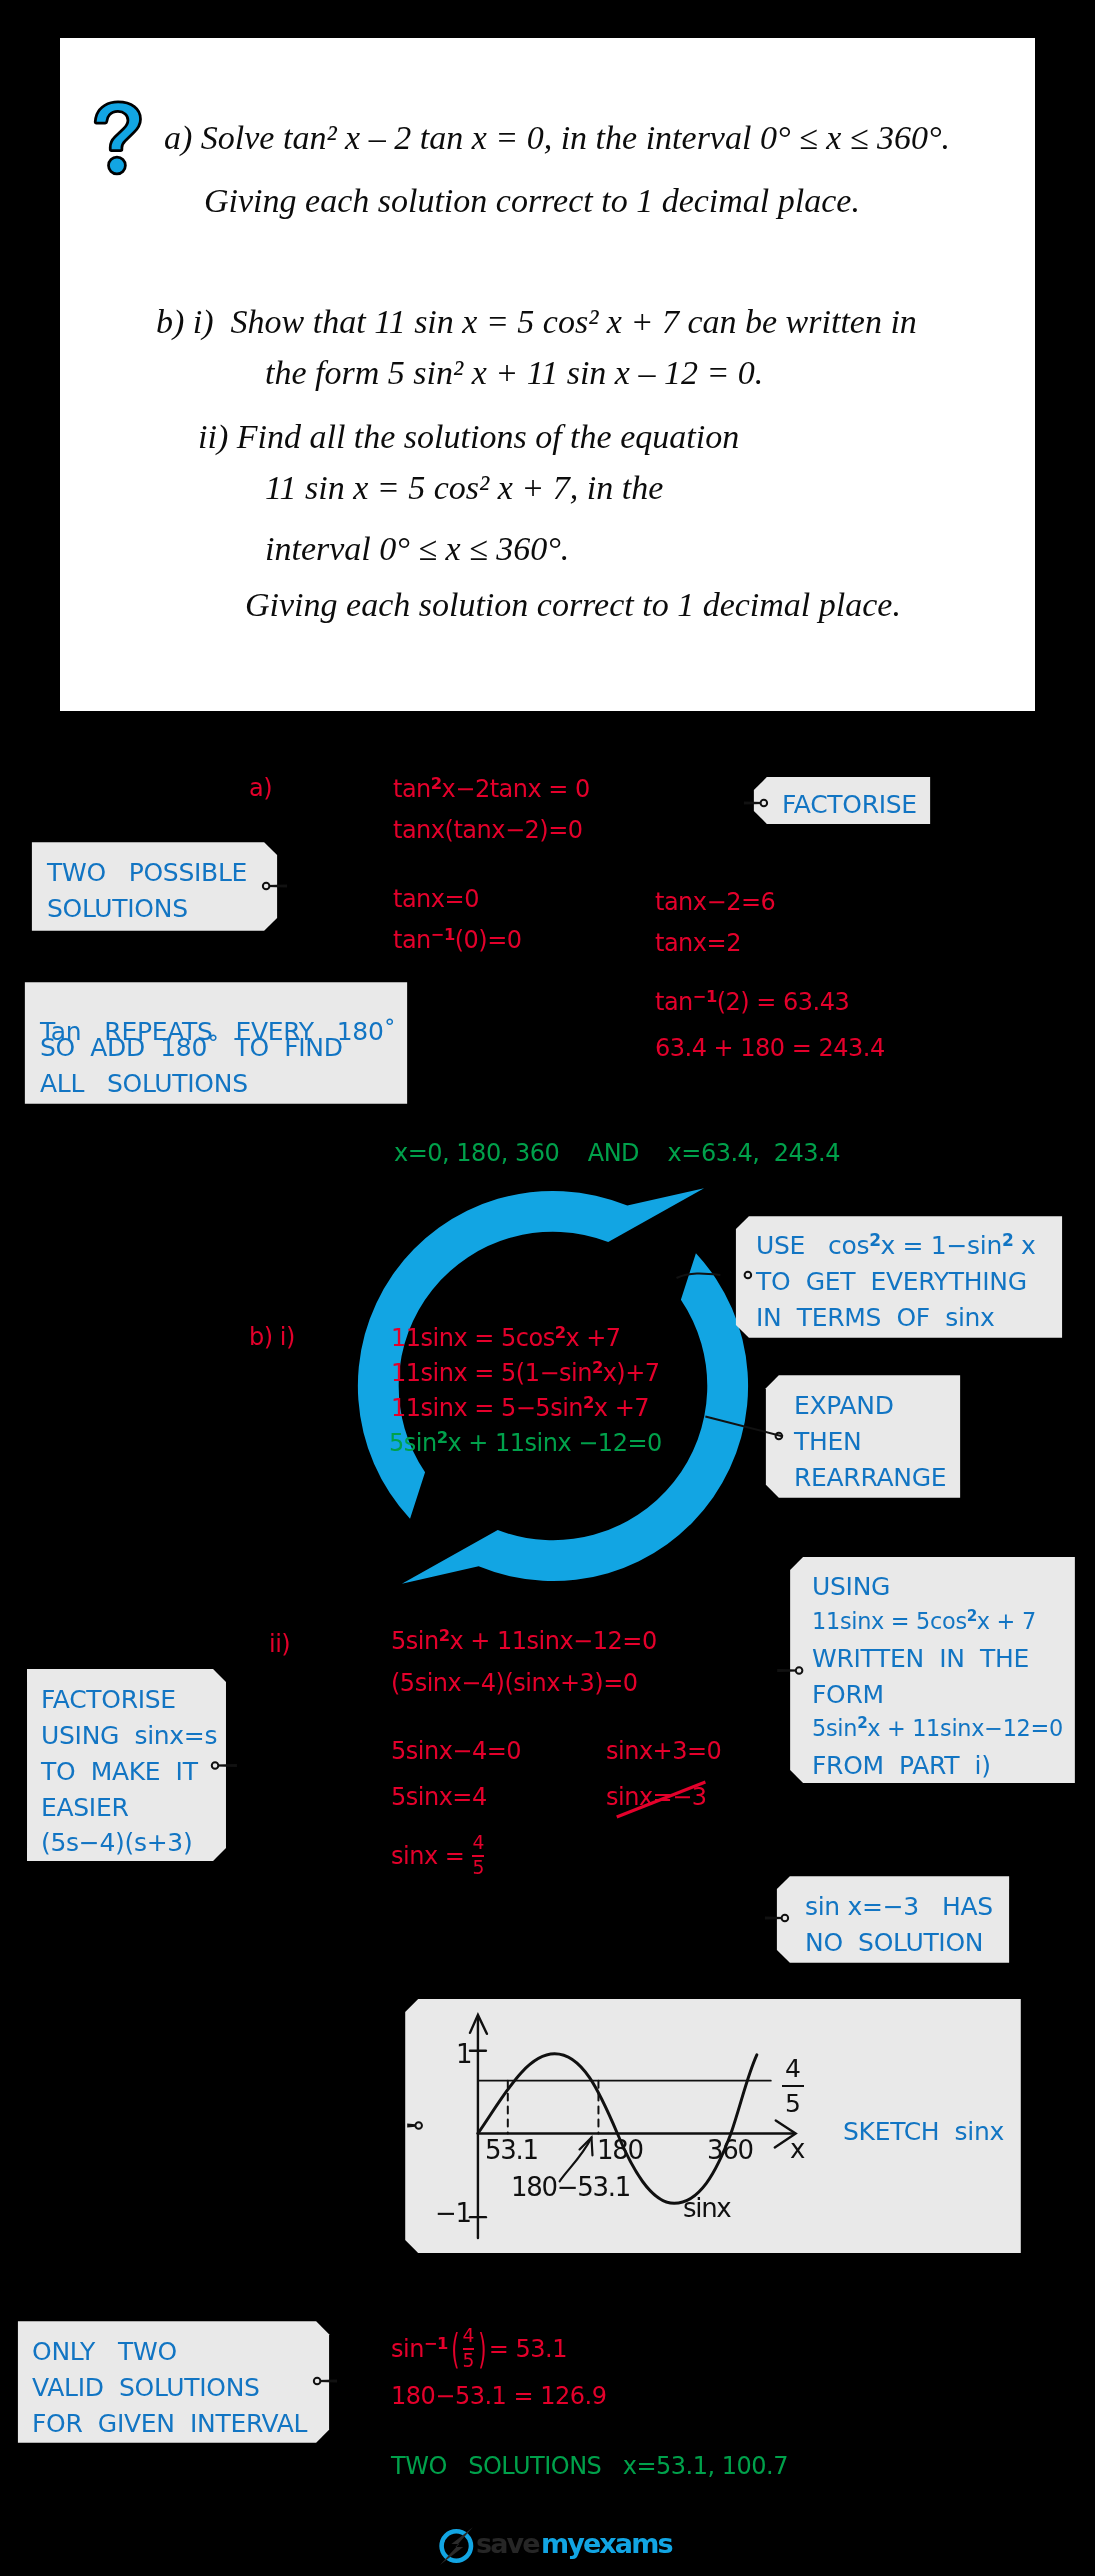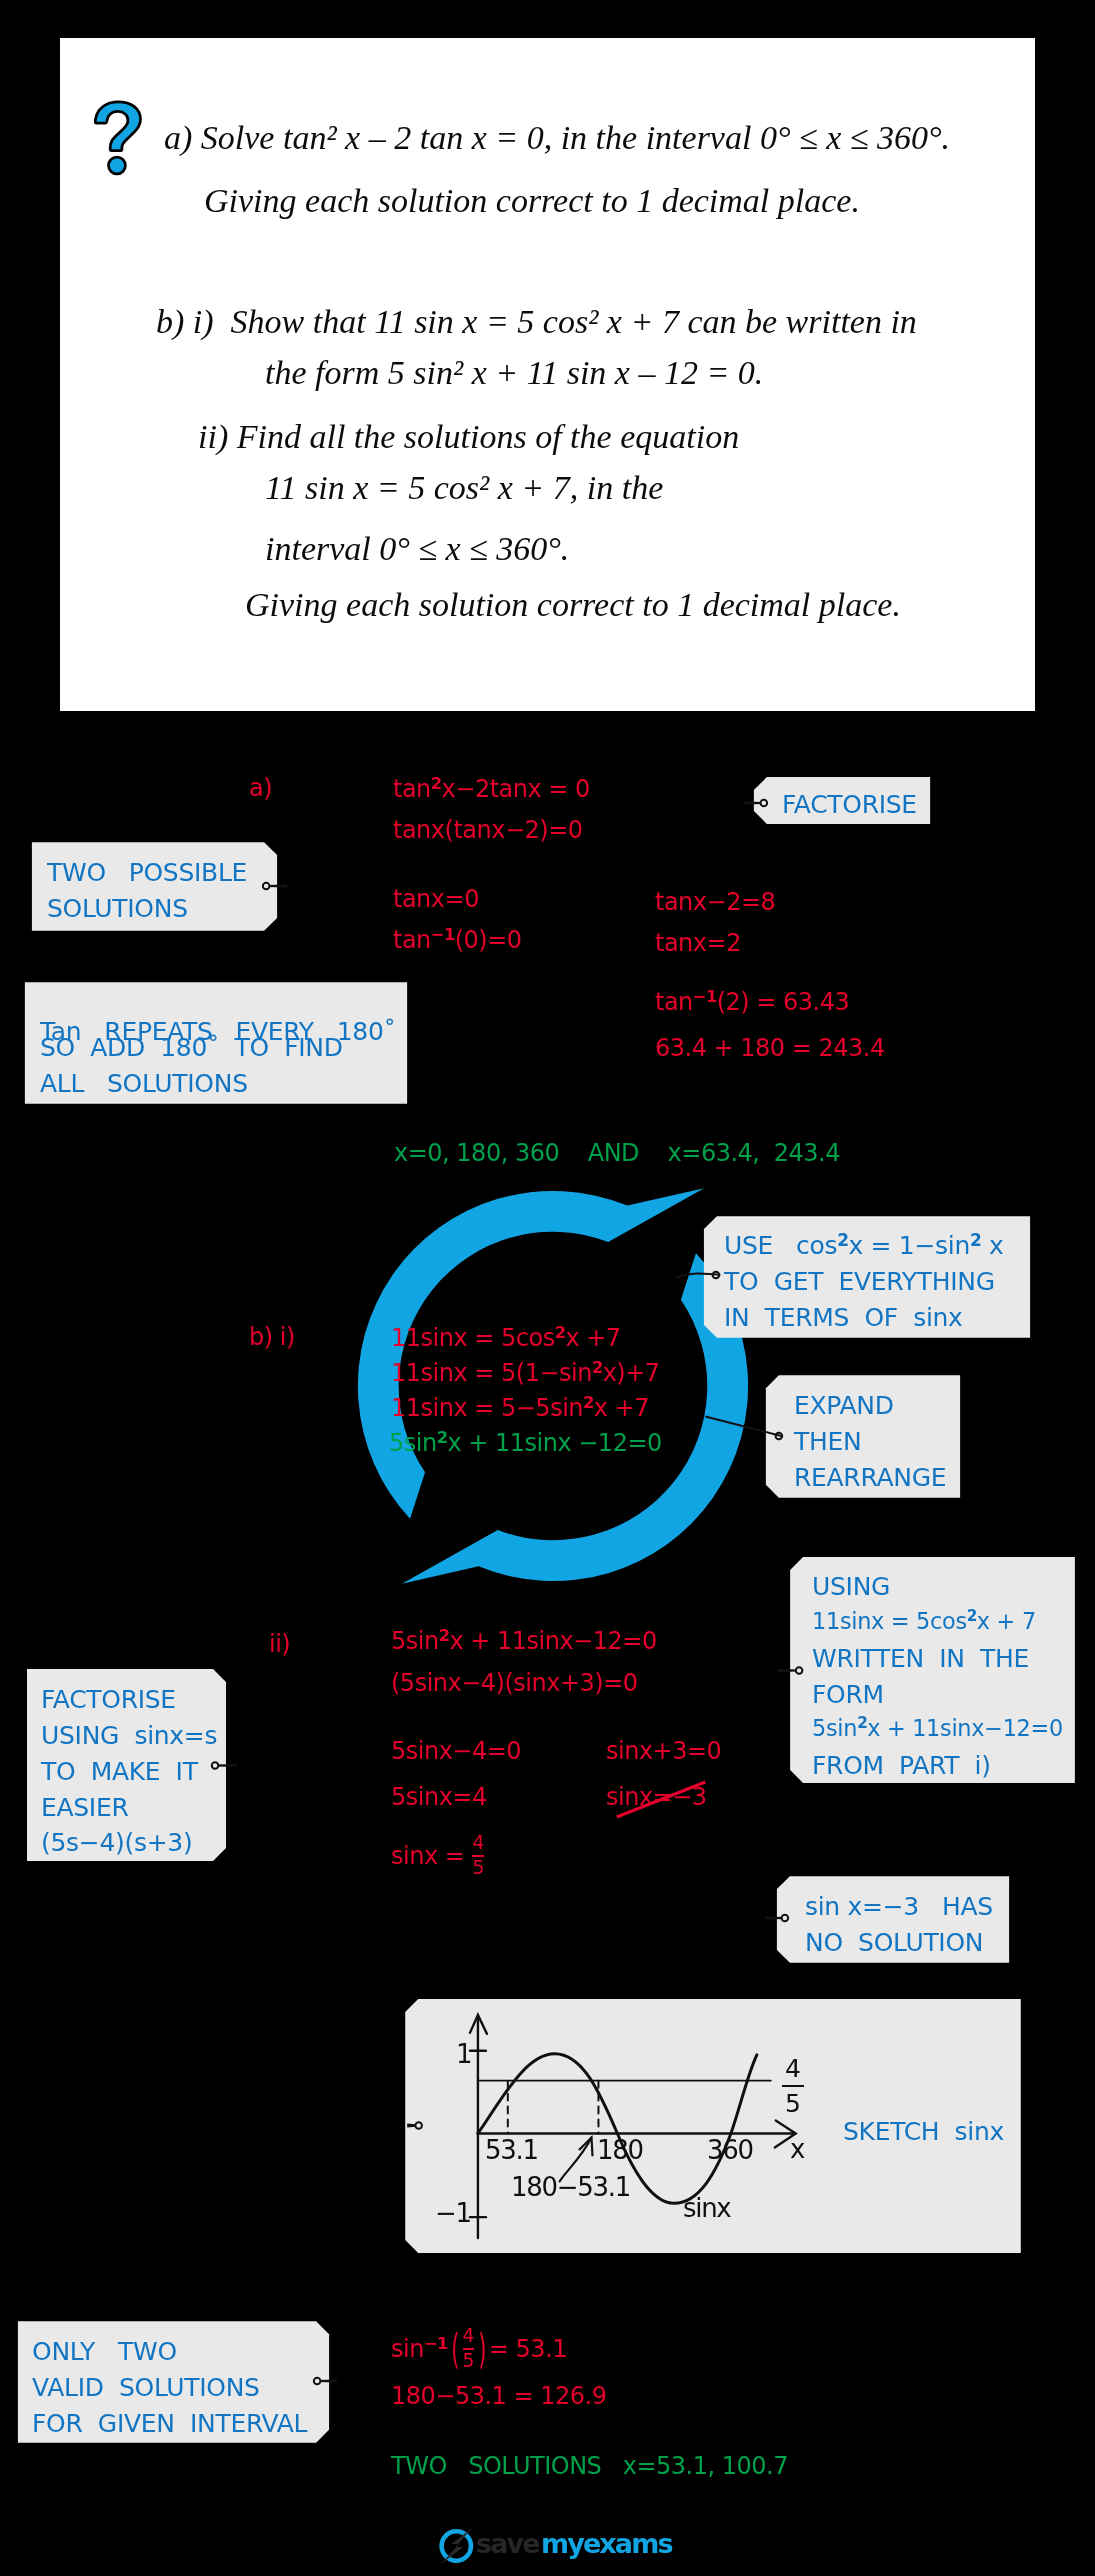--- a/index.html
+++ b/index.html
@@ -58,21 +58,21 @@
     <svg class="abs" id="cycle-icon" width="438" height="438" viewBox="330 1170 440 440" style="left:329px;top:1165px;">
       <path d="M 411.4 1525.4 A 196 196 0 0 1 629.7 1210.8 L 706.8 1193.4 L 610.5 1247.3 A 155 155 0 0 0 426.5 1478.7 Z" fill="#12A5E3"></path>
       <path d="M 698.6 1258.6 A 196 196 0 0 1 480.3 1573.2 L 403.2 1590.6 L 499.5 1536.7 A 155 155 0 0 0 683.5 1305.3 Z" fill="#12A5E3"></path>
     </svg>
     <div id="math-layer">
         <div class="hw red" style="left: 249px; top: 776px;">a)</div>
         <div class="hw red" style="left: 393px; top: 777px;">tan<span class="sup">2</span>x−2tanx = 0</div>
         <div class="hw red" style="left: 393px; top: 818px;">tanx(tanx−2)=0</div>
         <div class="hw red" style="left: 393px; top: 887px;">tanx=0</div>
         <div class="hw red" style="left: 393px; top: 928px;">tan<span class="sup">−1</span>(0)=0</div>
-        <div class="hw red" style="left: 655px; top: 890px;">tanx−2=8</div>
+        <div class="hw red" style="left: 655px; top: 890px;">tanx−2=6</div>
         <div class="hw red" style="left: 655px; top: 931px;">tanx=2</div>
         <div class="hw red" style="left: 655px; top: 990px;">tan<span class="sup">−1</span>(2) = 63.43</div>
         <div class="hw red" style="left: 655px; top: 1036px;">63.4 + 180 = 243.4</div>
         <div class="hw green" style="left: 394px; top: 1141px;">x=0, 180, 360    AND    x=63.4,  243.4</div>
         <div class="hw red" style="left: 249px; top: 1325px;">b) i)</div>
         <div class="hw red" style="left: 391px; top: 1326px;">11sinx = 5cos<span class="sup">2</span>x +7</div>
         <div class="hw red" style="left: 391px; top: 1361px;">11sinx = 5(1−sin<span class="sup">2</span>x)+7</div>
         <div class="hw red" style="left: 391px; top: 1396px;">11sinx = 5−5sin<span class="sup">2</span>x +7</div>
         <div class="hw green" style="left: 389px; top: 1431px;">5sin<span class="sup">2</span>x + 11sinx −12=0</div>
         <div class="hw red" style="left: 269px; top: 1632px;">ii)</div>
@@ -94,21 +94,21 @@
             <circle cx="10" cy="26" r="3.3" fill="#E9E9E9" stroke="#111" stroke-width="2.0"></circle>
           </svg><div class="inner"><span class="ln" style="position:absolute;left:28px;top:15px;">FACTORISE</span></div></div>
         <div class="tag" style="left: 32px; top: 842px; width: 245px; height: 89px;"><svg class="tagbg" style="left:-30px;width:305px;height:89px;overflow:visible" width="305" height="89" viewBox="-30 0 306 89">
             <path d="M 0 0 H 233 L 246 13 V 76 L 233 89 H 0 Z" fill="#E9E9E9"></path>
             <path d="M 235 42.9 L 256 42.6 L 256 45.4 L 235 45.1 Z" fill="#111"></path>
             <circle cx="235" cy="44" r="3.3" fill="#E9E9E9" stroke="#111" stroke-width="2.0"></circle>
           </svg><div class="inner"><span class="ln" style="position:absolute;left:15px;top:18px;">TWO   POSSIBLE</span><span class="ln" style="position:absolute;left:15px;top:54px;">SOLUTIONS</span></div></div>
         <div class="tag" style="left: 25px; top: 982px; width: 383px; height: 122px;"><svg class="tagbg" style="left:-30px;width:442px;height:122px;overflow:visible" width="442" height="122" viewBox="-30 0 444 122">
             <path d="M 0 0 H 384 V 122 H 0 Z" fill="#E9E9E9"></path>
           </svg><div class="inner"><span class="ln" style="position:absolute;left:15px;top:17px;margin-top:20px;">Tan   REPEATS   EVERY   180˚</span><span class="ln" style="position:absolute;left:15px;top:53px;">SO  ADD  180˚  TO  FIND</span><span class="ln" style="position:absolute;left:15px;top:89px;">ALL   SOLUTIONS</span></div></div>
-        <div class="tag" style="left: 704px; top: 1216px; width: 326px; height: 122px;"><svg class="tagbg" style="left:-30px;width:386px;height:122px;overflow:visible" width="386" height="122" viewBox="-30 0 387 122">
+        <div class="tag" style="left: 736px; top: 1216px; width: 326px; height: 122px;"><svg class="tagbg" style="left:-30px;width:386px;height:122px;overflow:visible" width="386" height="122" viewBox="-30 0 387 122">
             <path d="M 13 0 H 327 V 122 H 13 L 0 109 V 13 Z" fill="#E9E9E9"></path>
             <path d="M 12 57.9 L 12 57.6 L 12 60.4 L 12 60.1 Z" fill="#111"></path>
             <circle cx="12" cy="59" r="3.3" fill="#E9E9E9" stroke="#111" stroke-width="2.0"></circle>
           </svg><div class="inner"><span class="ln" style="position:absolute;left:20px;top:17px;">USE   cos<span class="sup">2</span>x = 1−sin<span class="sup">2</span> x</span><span class="ln" style="position:absolute;left:20px;top:53px;">TO  GET  EVERYTHING</span><span class="ln" style="position:absolute;left:20px;top:89px;">IN  TERMS  OF  sinx</span></div></div>
         <div class="tag" style="left: 766px; top: 1375px; width: 194px; height: 154px;"><svg class="tagbg" style="left:-30px;width:254px;height:123px;overflow:visible" width="254" height="123" viewBox="-30 0 255 123">
             <path d="M 13 0 H 195 V 123 H 13 L 0 110 V 13 Z" fill="#E9E9E9"></path>
             <path d="M 13 59.9 L 13 59.6 L 13 62.4 L 13 62.1 Z" fill="#111"></path>
             <circle cx="13" cy="61" r="3.3" fill="#E9E9E9" stroke="#111" stroke-width="2.0"></circle>
           </svg><div class="inner"><span class="ln" style="position:absolute;left:28px;top:18px;">EXPAND</span><span class="ln" style="position:absolute;left:28px;top:54px;">THEN</span><span class="ln" style="position:absolute;left:28px;top:90px;">REARRANGE</span></div></div>
         <div class="tag" style="left: 790px; top: 1557px; width: 285px; height: 226px;"><svg class="tagbg" style="left:-30px;width:345px;height:226px;overflow:visible" width="345" height="226" viewBox="-30 0 346 227">

